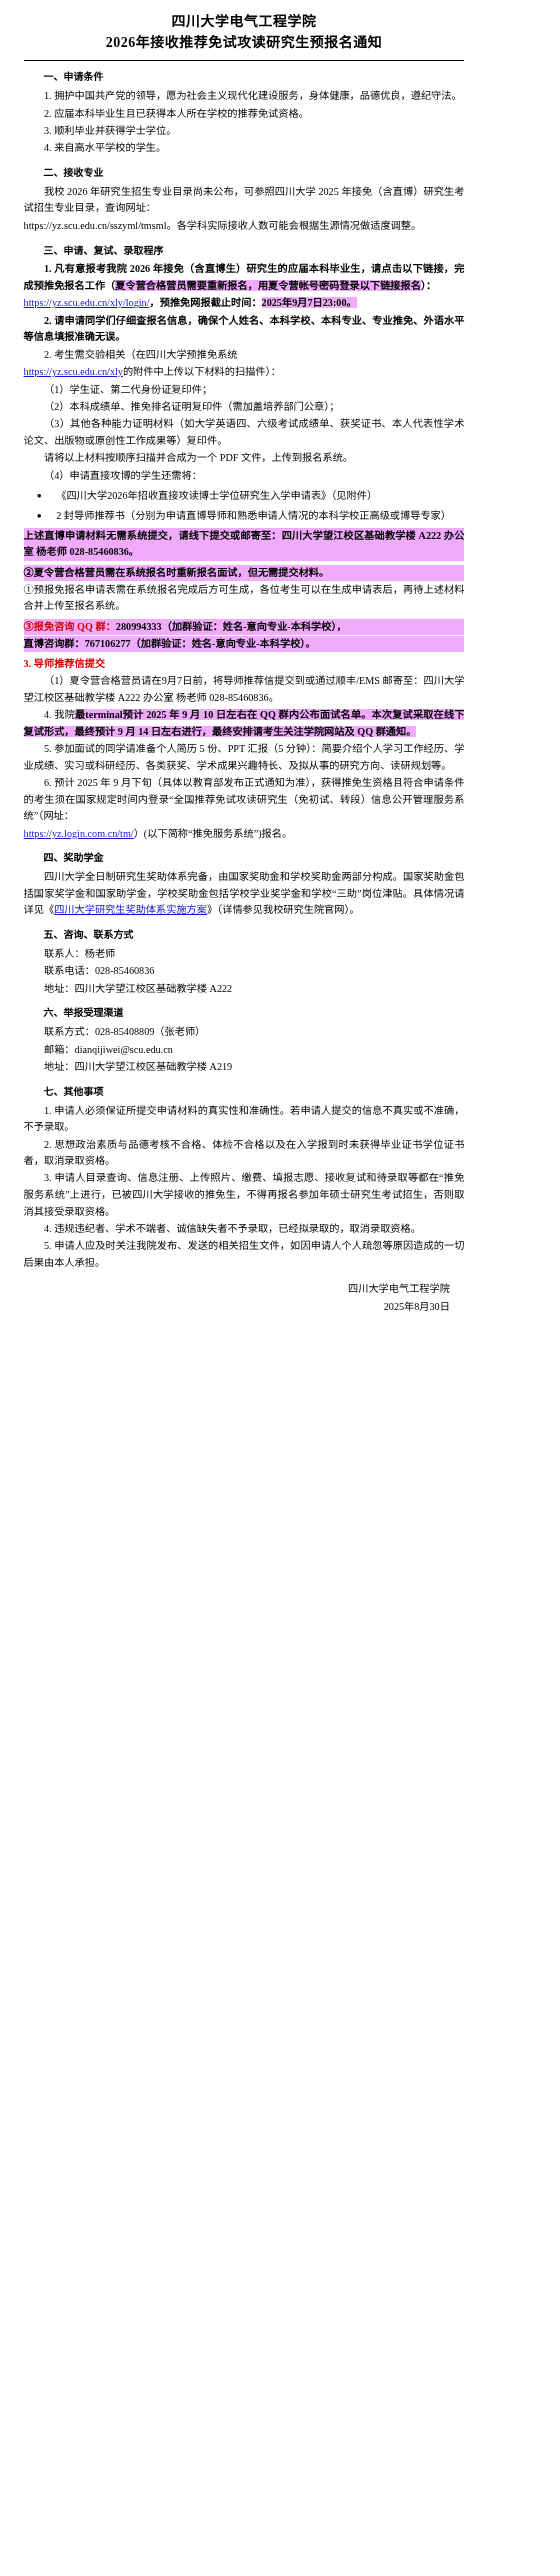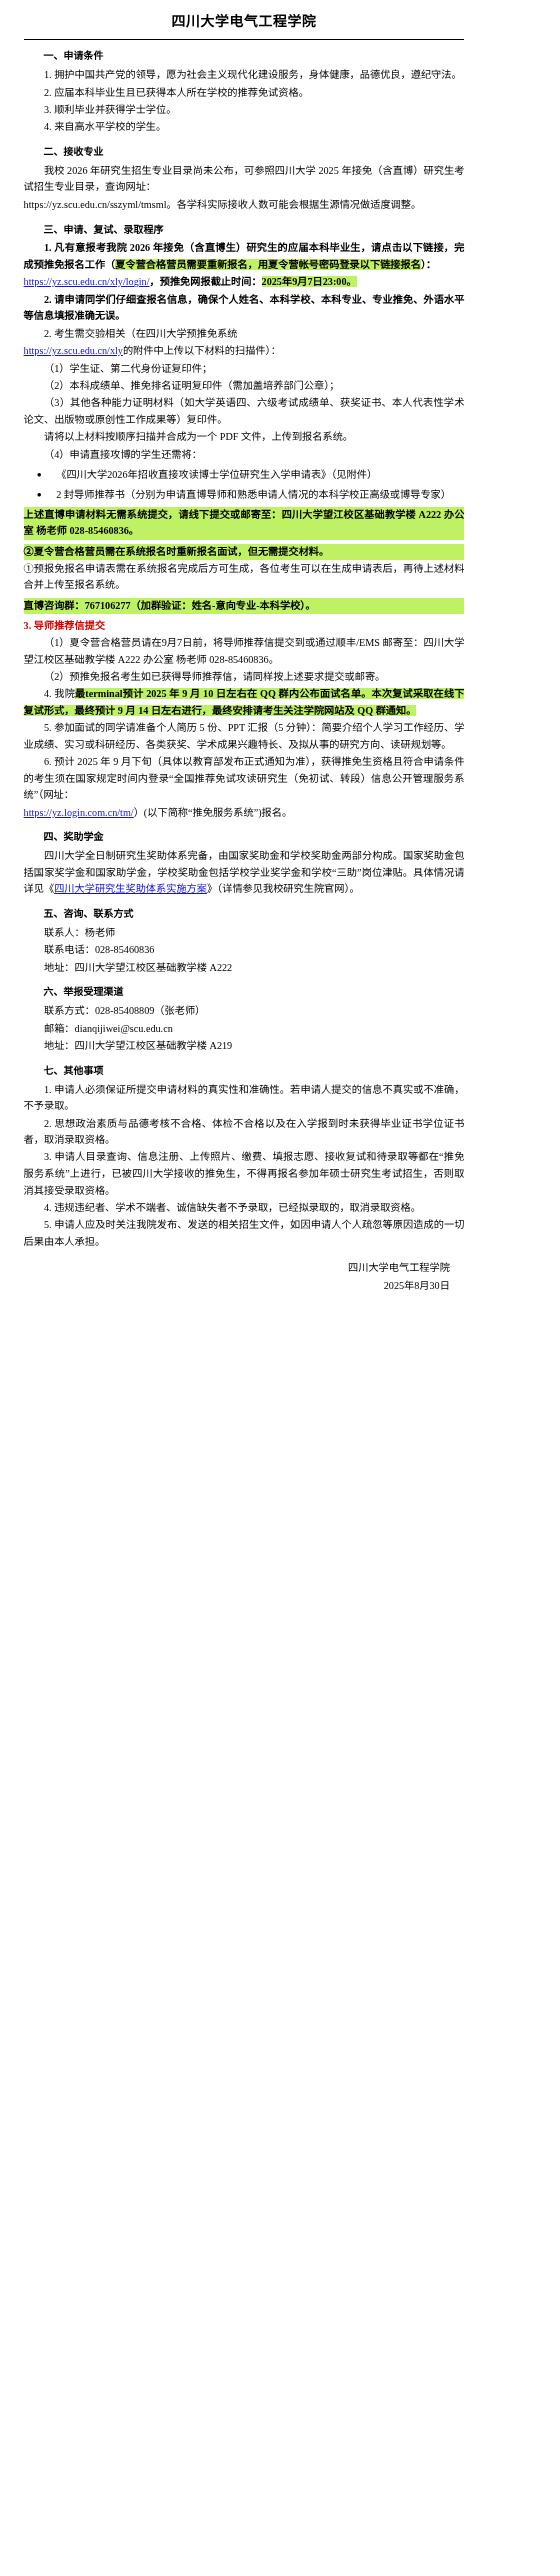--- a/index.html
+++ b/index.html
@@ -49,21 +49,21 @@
     text-justify: inter-ideograph;
   }
   .ind2 { text-indent: 2em; }
   .noind { text-indent: 0; }
   .link {
     color: #1414d2;
     text-decoration: underline;
     word-break: break-all;
   }
   .hl {
-    background: #bef264;
+    background: #f0abfc;
   }
   .red {
     color: #d40000;
     font-weight: bold;
   }
   .b { font-weight: bold; }
   .bullet {
     text-indent: 0;
     padding-left: 3.2em;
     position: relative;
@@ -84,20 +84,21 @@
   }
   .gap { height: 2.7px; }
 </style>
 </head>
 <body>
 
 <div class="page">
 
   <div class="title-block">
     <div class="title-line">四川大学电气工程学院</div>
+    <div class="title-line">2026年接收推荐免试攻读研究生预报名通知</div>
   </div>
   <hr class="rule">
 
   <div class="sec-head">一、申请条件</div>
   <p class="ind2">1. 拥护中国共产党的领导，愿为社会主义现代化建设服务，身体健康，品德优良，遵纪守法。</p>
   <p class="ind2">2. 应届本科毕业生且已获得本人所在学校的推荐免试资格。</p>
   <p class="ind2">3. 顺利毕业并获得学士学位。</p>
   <p class="ind2">4. 来自高水平学校的学生。</p>
 
   <div class="sec-head">二、接收专业</div>
@@ -123,26 +124,26 @@
   <div class="gap"></div>
   <p class="bullet">2 封导师推荐书（分别为申请直博导师和熟悉申请人情况的本科学校正高级或博导专家）</p>
   <div class="gap"></div>
 
   <p class="noind hl b">上述直博申请材料无需系统提交，请线下提交或邮寄至：四川大学望江校区基础教学楼 A222 办公室 杨老师 028-85460836。</p>
   <div class="gap"></div>
 
   <p class="noind hl b">②夏令营合格营员需在系统报名时重新报名面试，但无需提交材料。</p>
   <p class="noind">①预报免报名申请表需在系统报名完成后方可生成，各位考生可以在生成申请表后，再待上述材料合并上传至报名系统。</p>
   <div class="gap"></div>
+  <p class="noind hl"><span class="red">③报免咨询 QQ 群：</span><span class="b">280994333</span><span class="b">（加群验证：姓名-意向专业-本科学校），</span></p>
   <p class="noind hl"><span class="b">直博咨询群：</span><span class="b">767106277</span><span class="b">（加群验证：姓名-意向专业-本科学校）。</span></p>
   <div class="gap"></div>
 
   <p class="noind red">3. 导师推荐信提交</p>
   <p class="ind2">（1）夏令营合格营员请在9月7日前，将导师推荐信提交到或通过顺丰/EMS 邮寄至：四川大学望江校区基础教学楼 A222 办公室 杨老师 028-85460836。</p>
-  <p class="ind2">（2）预推免报名考生如已获得导师推荐信，请同样按上述要求提交或邮寄。</p>
 
   <p class="ind2"><span>4. 我院</span><span class="hl b">最terminal预计 2025 年 9 月 10 日左右在 QQ 群内公布面试名单。本次复试采取在线下复试形式，最终预计 9 月 14 日左右进行，最终安排请考生关注学院网站及 QQ 群通知。</span></p>
   <p class="ind2">5. 参加面试的同学请准备个人简历 5 份、PPT 汇报（5 分钟）：简要介绍个人学习工作经历、学业成绩、实习或科研经历、各类获奖、学术成果兴趣特长、及拟从事的研究方向、读研规划等。</p>
   <p class="ind2"><span>6. 预计 2025 年 9 月下旬（具体以教育部发布正式通知为准），获得推免生资格且符合申请条件的考生须在国家规定时间内登录“全国推荐免试攻读研究生（免初试、转段）信息公开管理服务系统”（网址：</span></p>
   <p class="noind"><span class="link">https://yz.login.com.cn/tm/</span><span>）(以下简称“推免服务系统”)报名。</span></p>
 
   <div class="sec-head">四、奖助学金</div>
   <p class="ind2"><span>四川大学全日制研究生奖助体系完备，由国家奖助金和学校奖助金两部分构成。国家奖助金包括国家奖学金和国家助学金，学校奖助金包括学校学业奖学金和学校“三助”岗位津贴。具体情况请详见《</span><span class="link">四川大学研究生奖助体系实施方案</span><span>》（详情参见我校研究生院官网）。</span></p>
 
   <div class="sec-head">五、咨询、联系方式</div>

